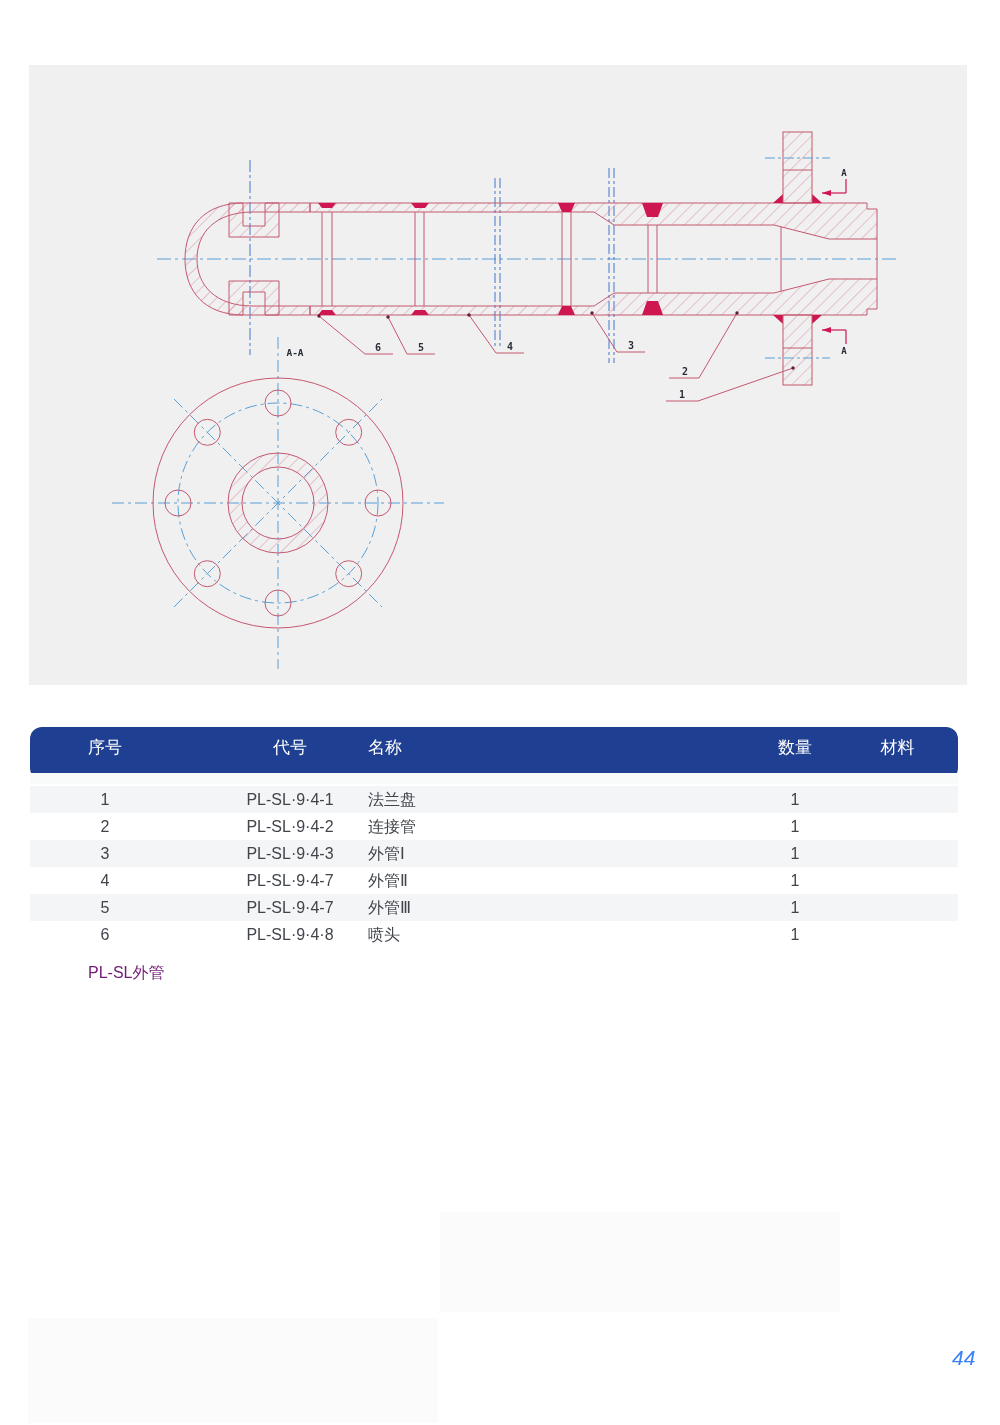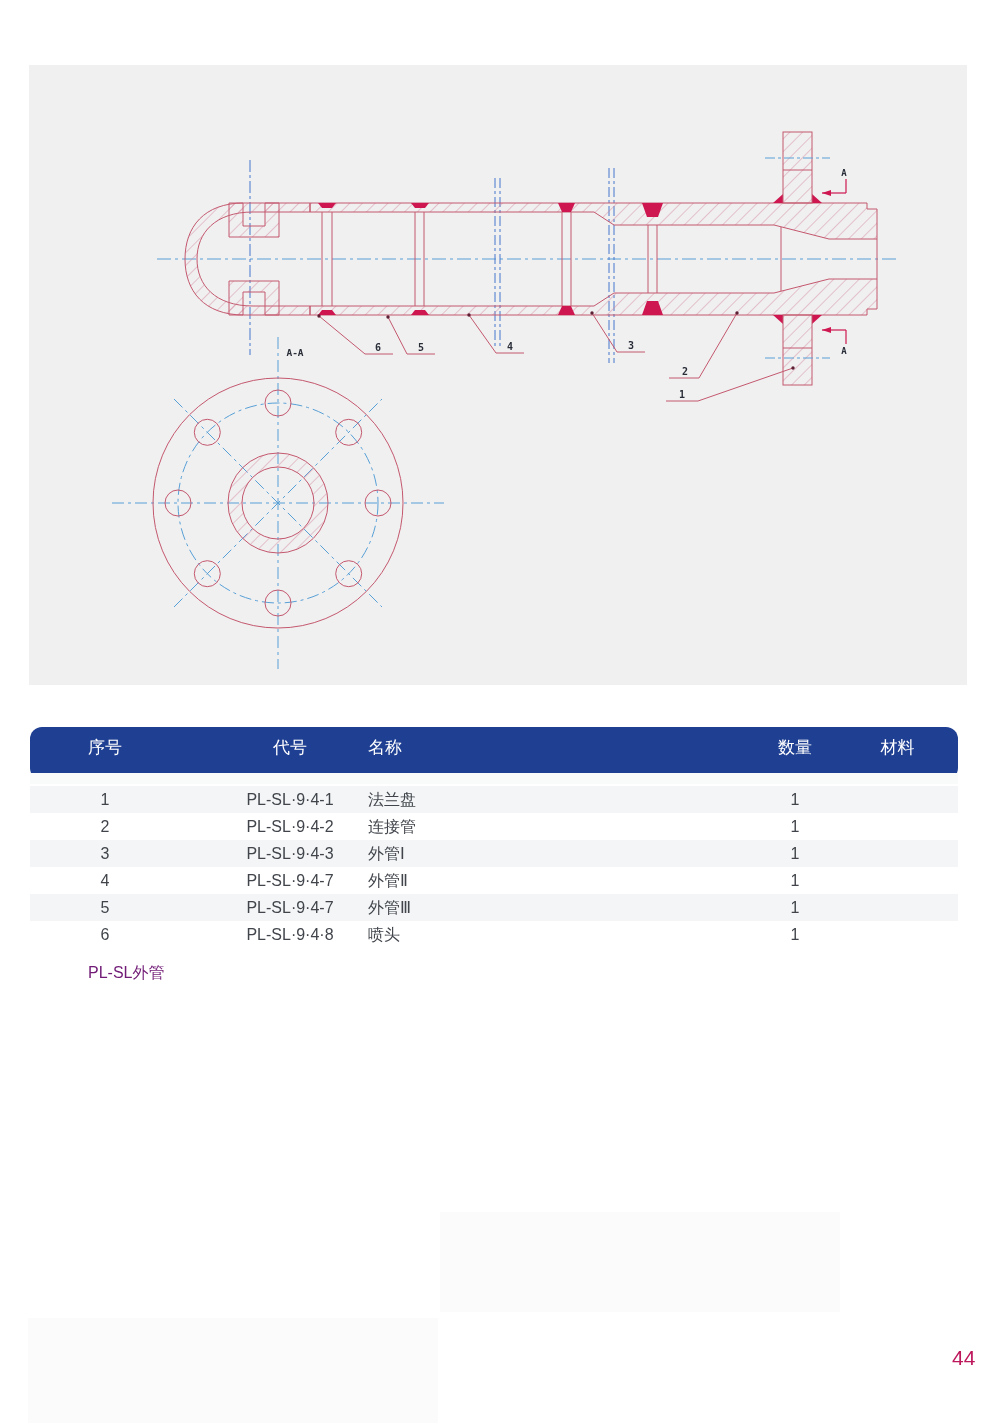--- a/index.html
+++ b/index.html
@@ -21,21 +21,21 @@
   .t-row.striped { background:#f3f5f6; }
   .t-row span { position:absolute; top:0; line-height:27px; font-size:16px; color:#41454b; }
 
   .c-no   { left:0;    width:150px; text-align:center; }
   .c-code { left:185px; width:150px; text-align:center; }
   .c-name { left:338px; width:240px; text-align:left; }
   .c-qty  { left:720px; width:90px;  text-align:center; }
   .c-mat  { left:820px; width:95px;  text-align:center; }
 
   .caption { position:absolute; left:88px; top:963px; font-size:16px; color:#701a75; }
-  .page-number { position:absolute; left:952px; top:1346px; font-size:21px; color:#be185d; }
+  .page-number { position:absolute; left:952px; top:1346px; font-size:21px; color:#3b82f6;font-style:italic; }
 
   .ghost-a { position:absolute; left:440px; top:1212px; width:400px; height:100px; background:#fbfbfc; }
   .ghost-b { position:absolute; left:28px;  top:1318px; width:410px; height:105px; background:#fbfbfc; }
 
   .cad-text { font-family:"DejaVu Sans Mono","Liberation Mono",monospace; fill:#2a2e38; }
 </style>
 </head>
 <body>
 
 <div class="page">

